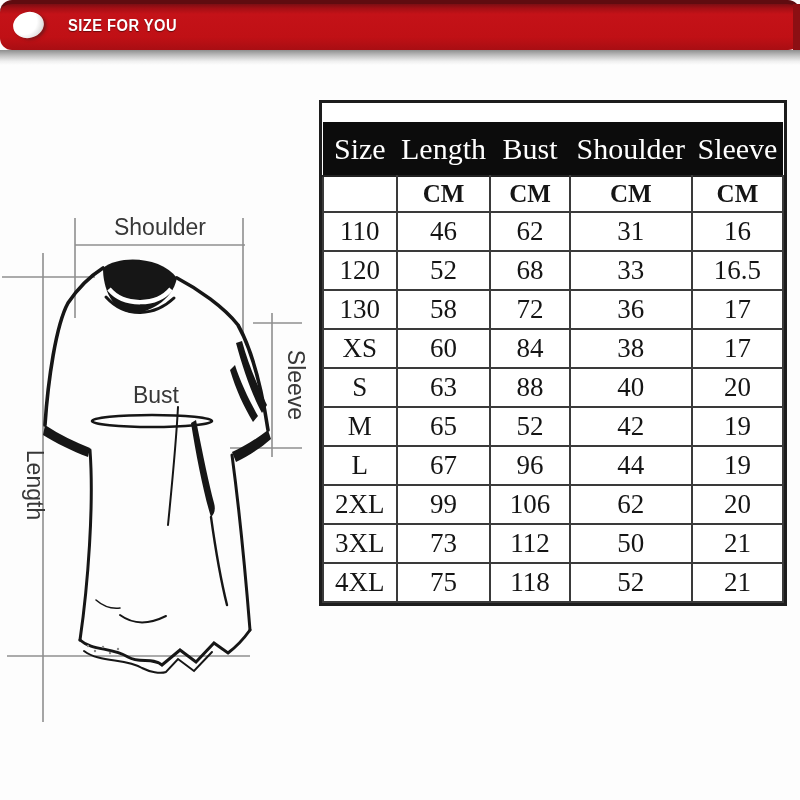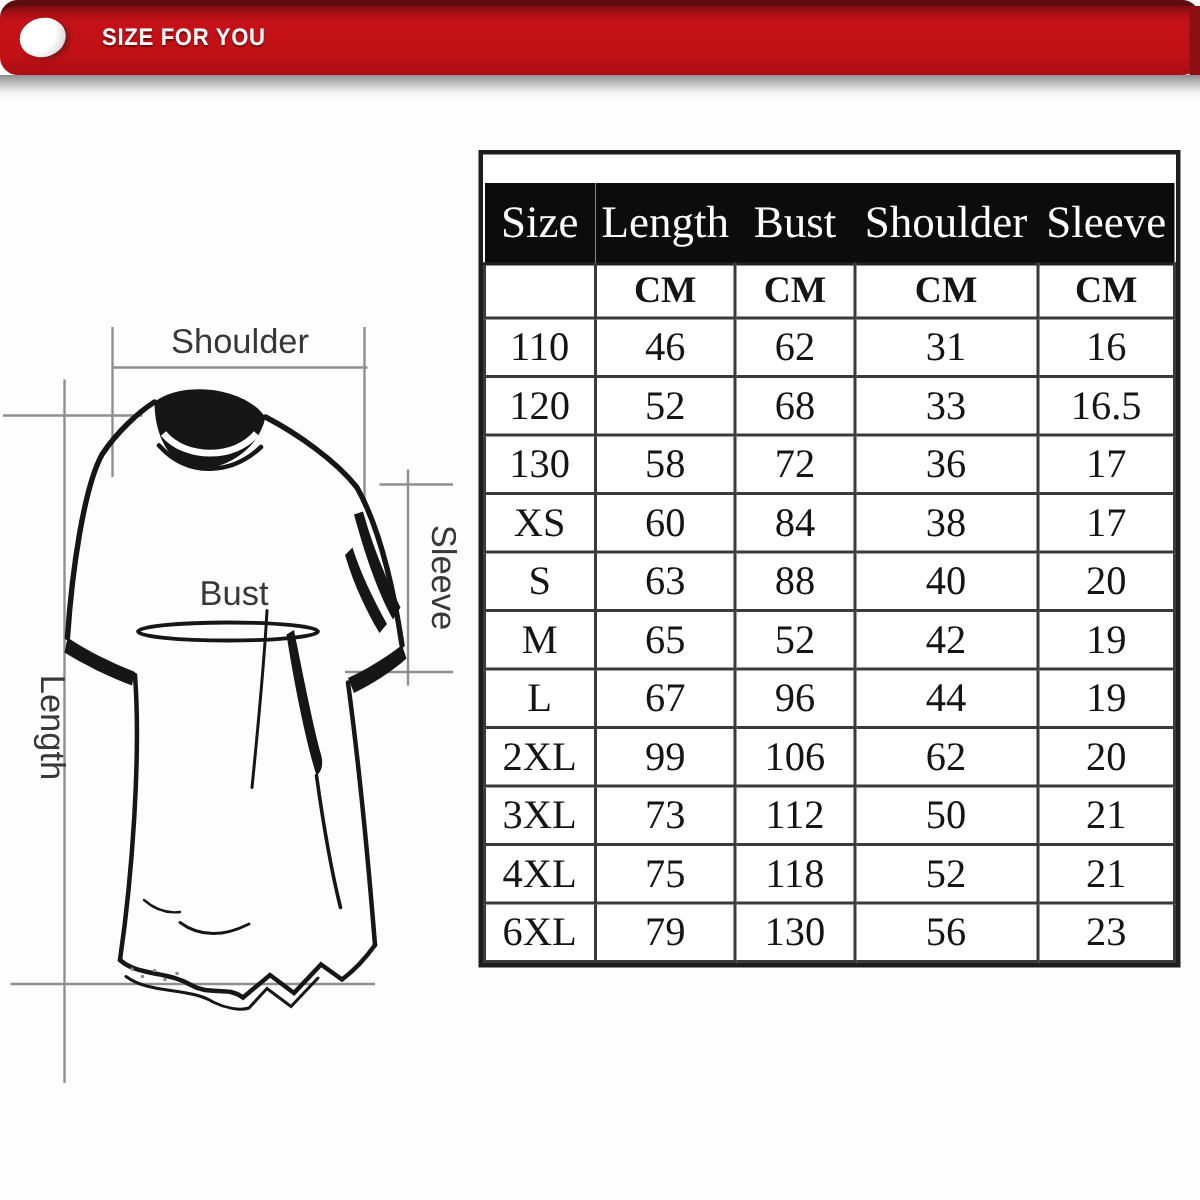--- a/index.html
+++ b/index.html
@@ -195,24 +195,17 @@
             <td>50</td>
             <td>21</td>
           </tr>
           <tr>
             <td>4XL</td>
             <td>75</td>
             <td>118</td>
             <td>52</td>
             <td>21</td>
           </tr>
-          <tr>
-            <td>6XL</td>
-            <td>79</td>
-            <td>130</td>
-            <td>56</td>
-            <td>23</td>
-          </tr>
         </tbody>
     </table>
   </div>
 
 </div>
 
 </body></html>

